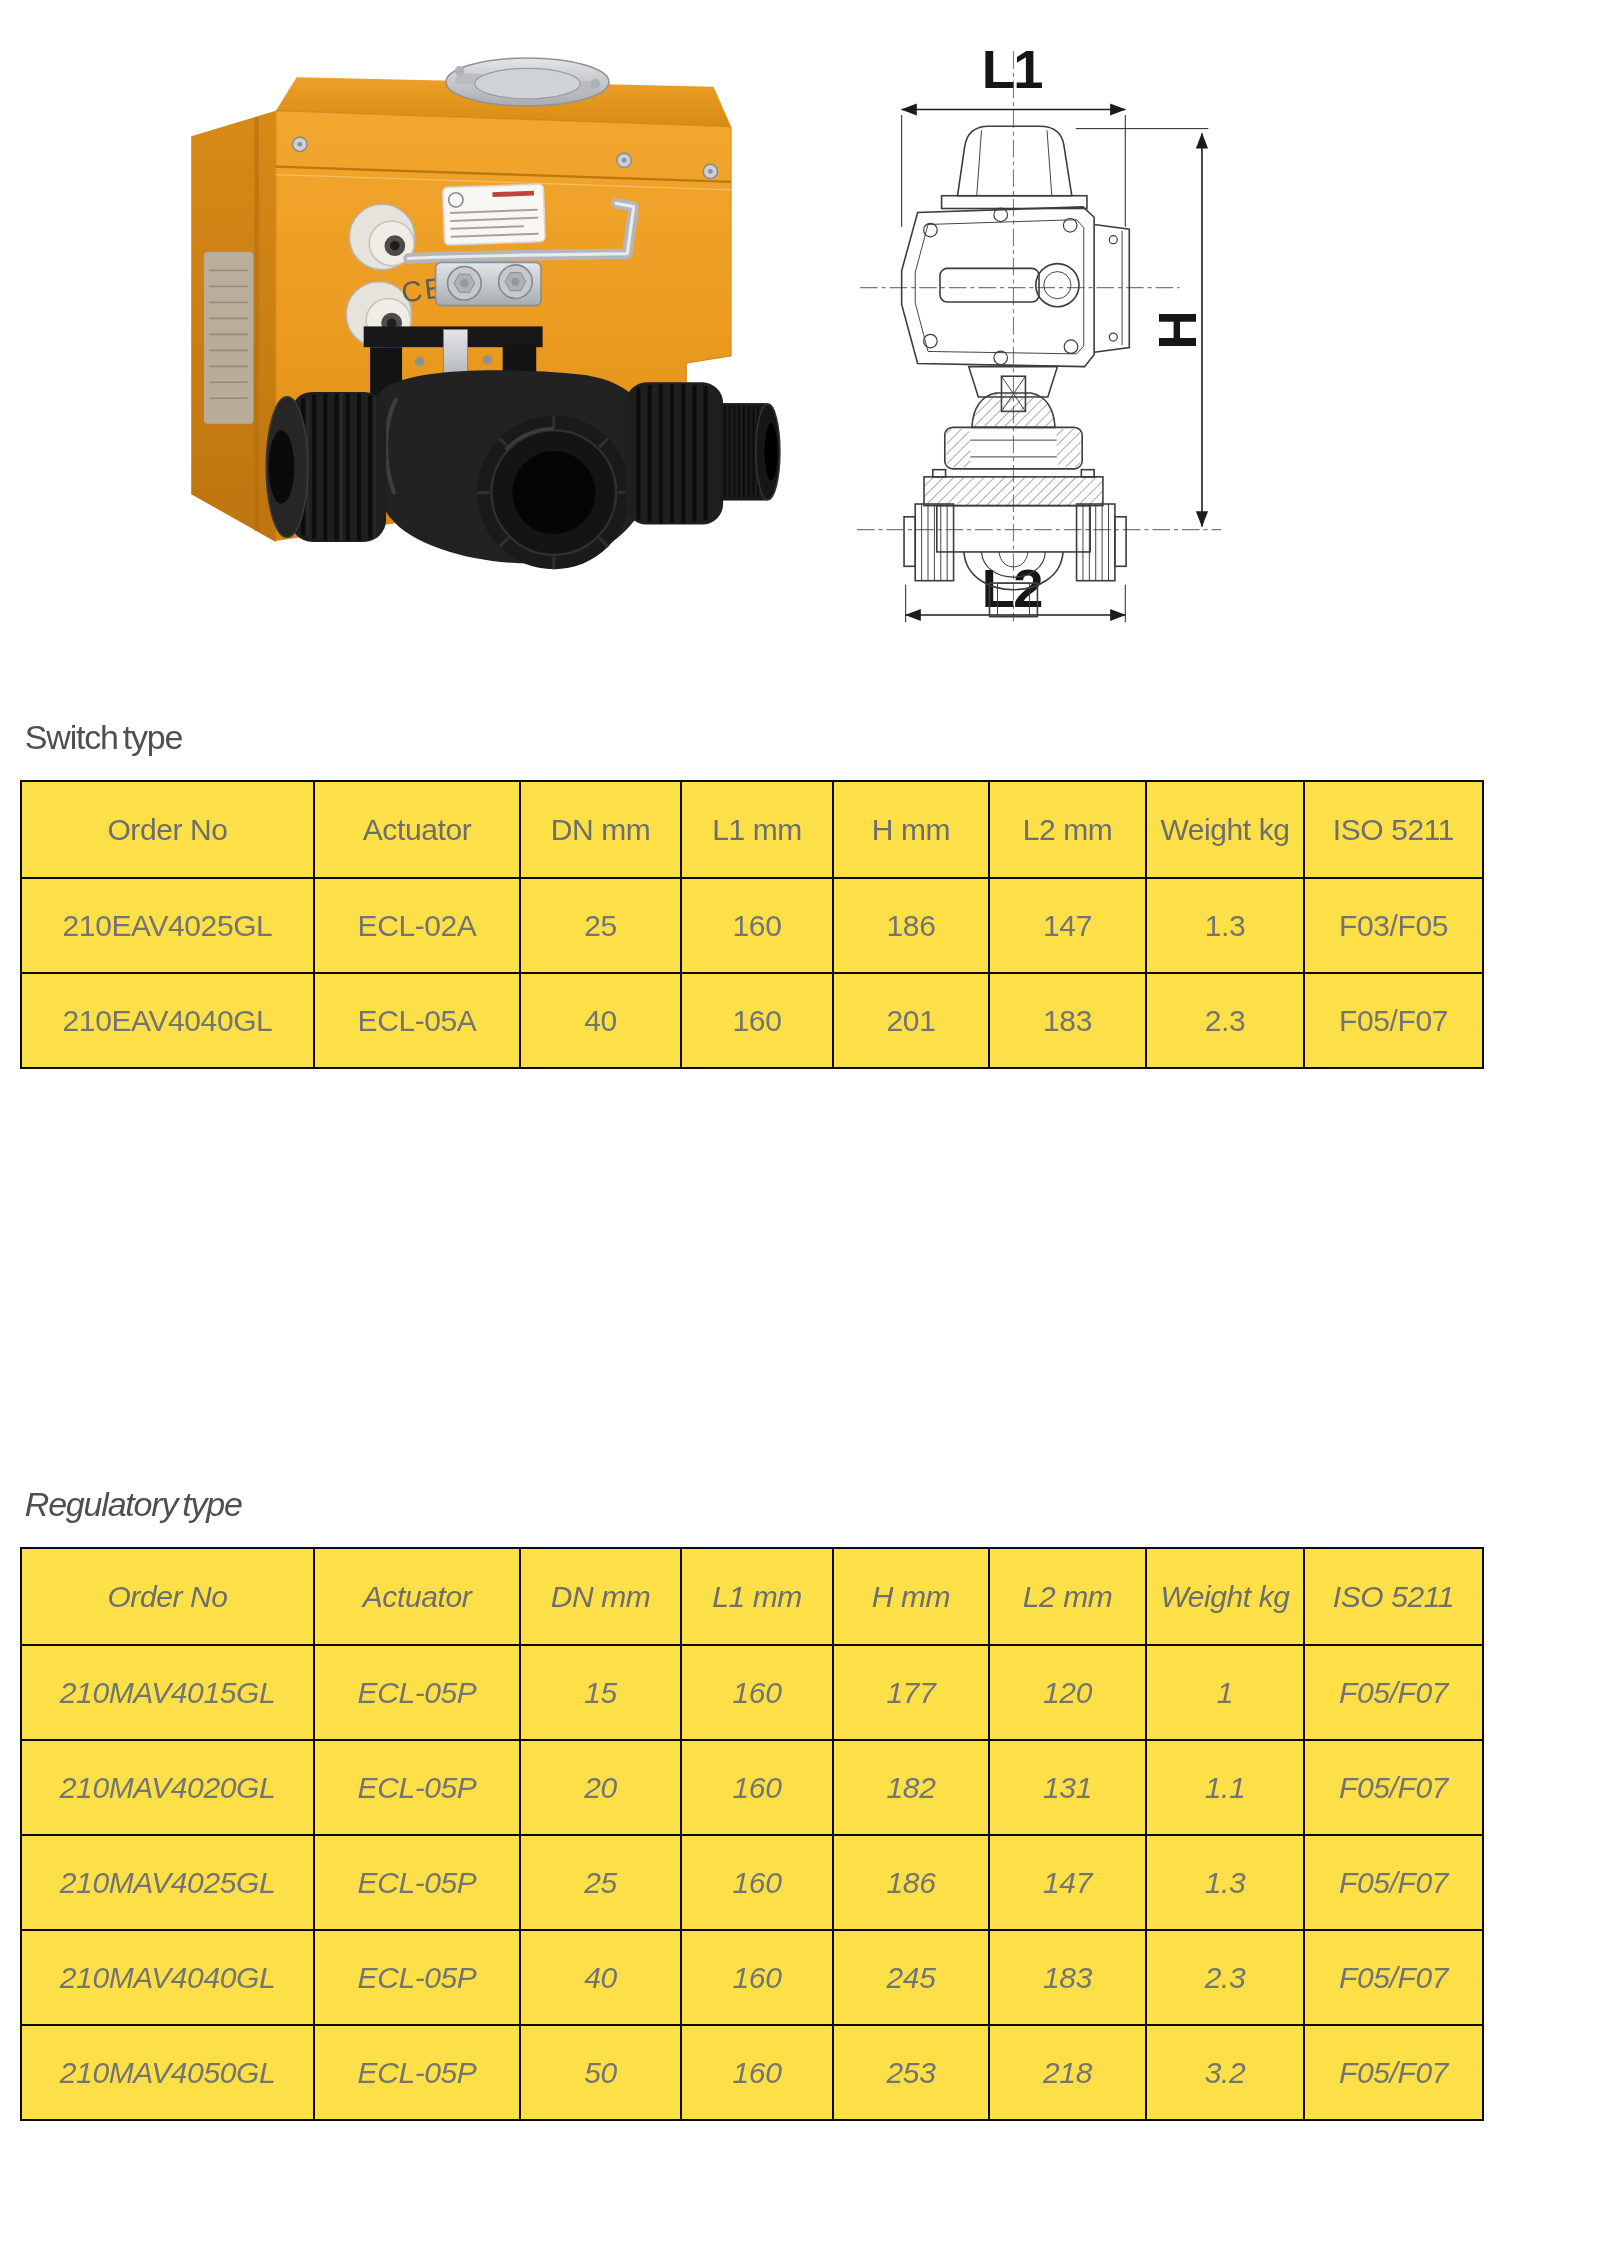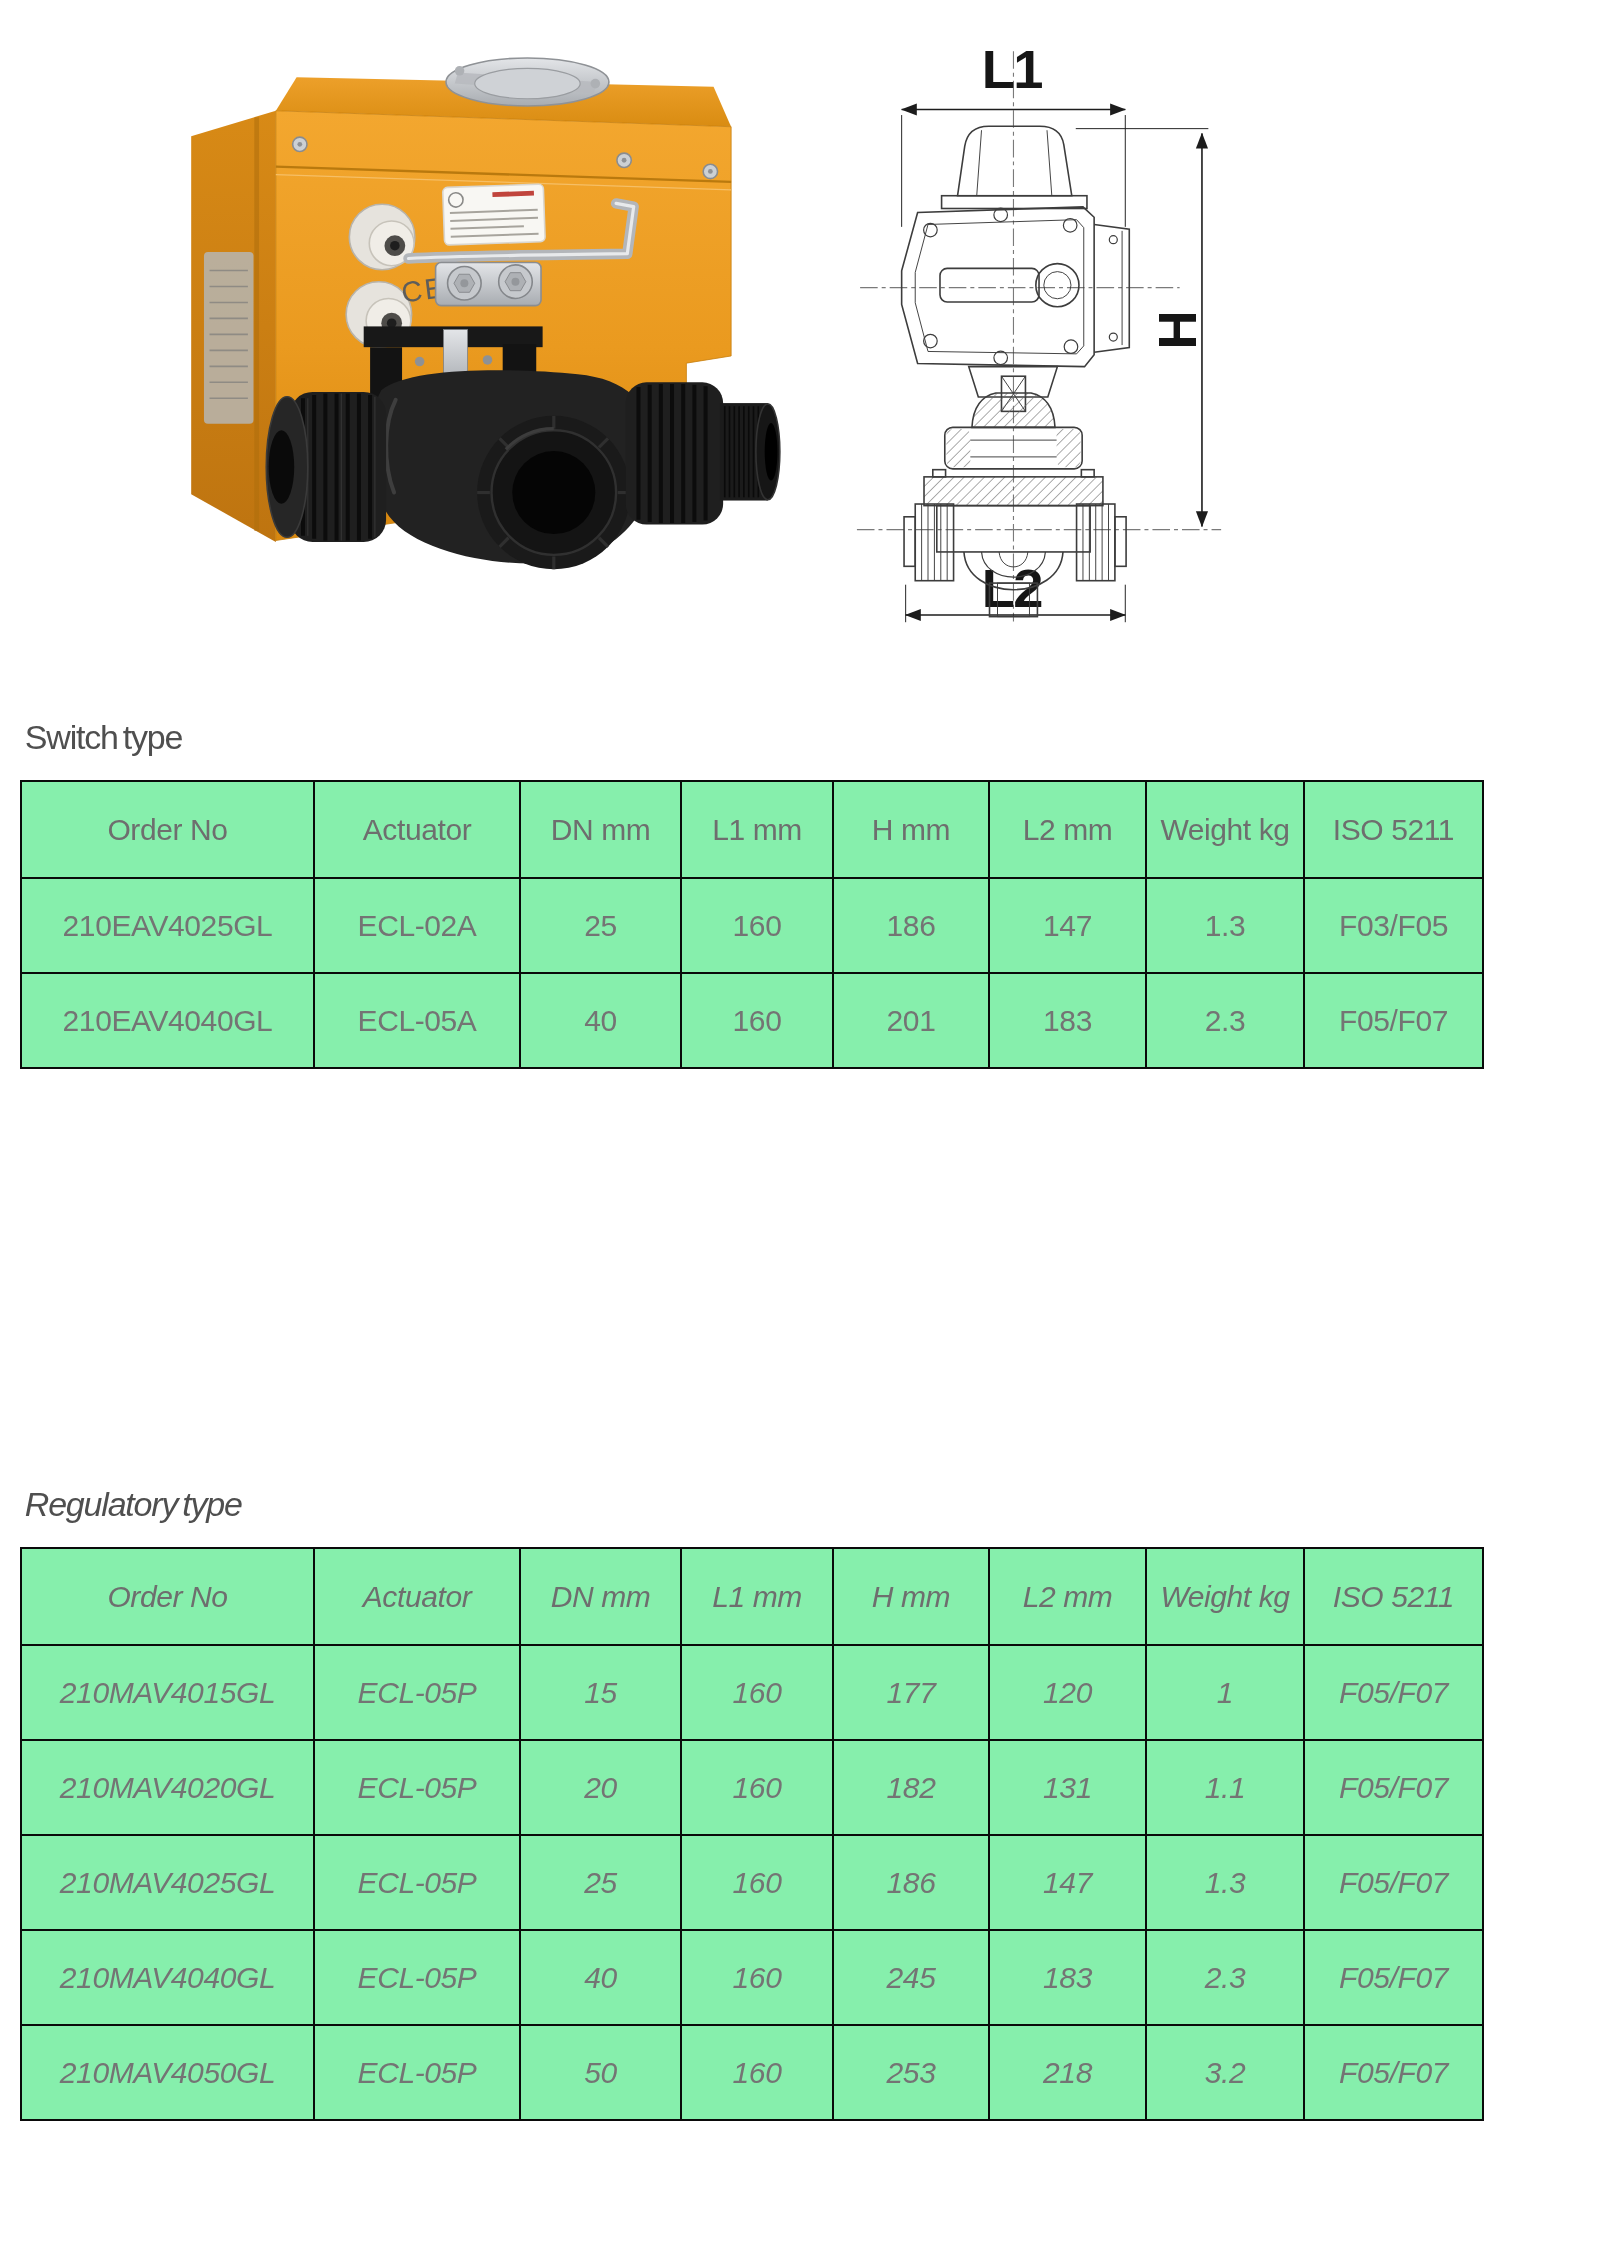--- a/index.html
+++ b/index.html
@@ -12,21 +12,21 @@
   .drawing-svg{left:847px;top:24px;}
   .section{position:absolute;left:20px;width:1390px;}
   .section--switch{top:718px;}
   .section--regulatory{top:1485px;font-style:italic;}
   .section-title{
     margin:0 0 0 4.8px;font-size:34px;font-weight:400;color:#4f4f4f;
     letter-spacing:-1.2px;word-spacing:-3.2px;line-height:38px;
   }
   .spec-table{
     border-collapse:collapse;width:1464px;table-layout:fixed;
-    margin-top:24px;background:#86efac;
+    margin-top:24px;background:#fde047;
   }
   .spec-table, .spec-table th, .spec-table td{border:2.4px solid #0a0a0a;}
   .spec-table th{
     height:93px;font-size:30px;font-weight:400;color:#6e6e6e;
     text-align:center;vertical-align:middle;letter-spacing:-0.4px;
   }
   .spec-table td{
     height:91px;font-size:30px;font-weight:400;color:#747474;
     text-align:center;vertical-align:middle;letter-spacing:-0.4px;
   }

